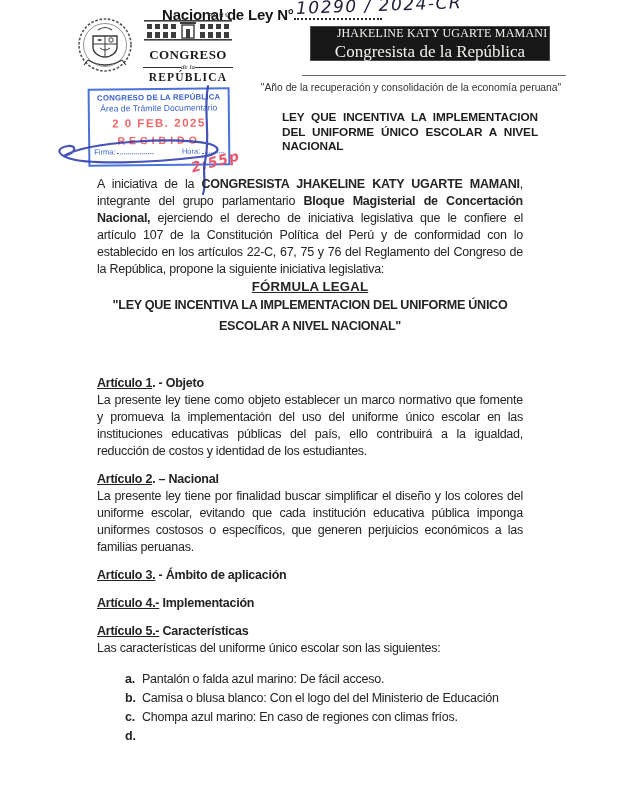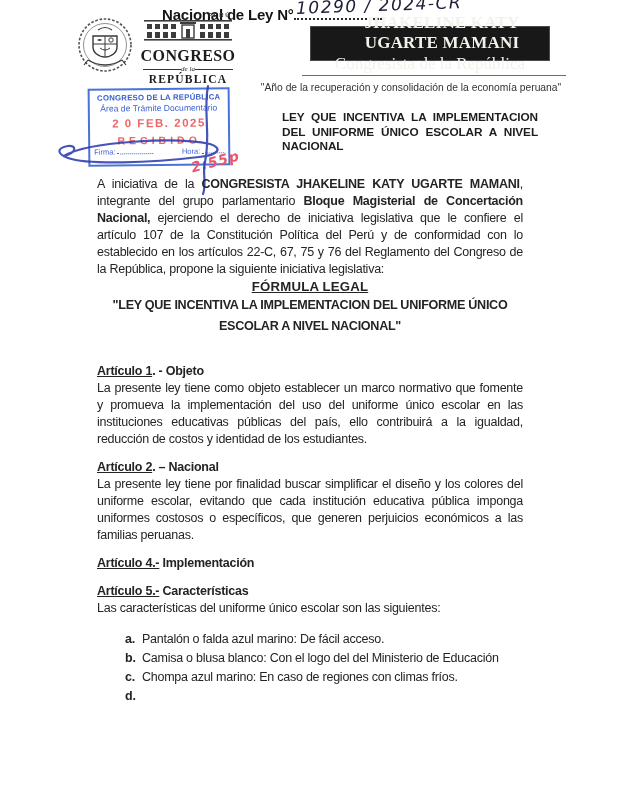--- a/index.html
+++ b/index.html
@@ -14,33 +14,33 @@
   .hand{
     font-family:"DejaVu Sans",sans-serif;font-style:italic;color:#20203a;
     font-size:17px;letter-spacing:1.5px;white-space:nowrap;
   }
   .p-number{position:absolute;left:2px;top:-9px;transform:rotate(-2deg);}
   
   .coat{position:absolute;left:76px;top:14px;}
   
   .clogo{position:absolute;left:139px;top:12px;width:98px;text-align:center;color:#222;}
   .clogo-top{font-size:6px;letter-spacing:1.5px;text-align:right;padding-right:6px;color:#333;font-weight:bold;}
-  .clogo-congreso{font-family:"Liberation Serif",serif;font-size:16px;font-weight:bold;letter-spacing:0.4px;color:#1c1c1c;margin-top:1px;}
+  .clogo-congreso{font-family:"Liberation Serif",serif;font-size:13px;font-weight:bold;letter-spacing:0.4px;color:#1c1c1c;margin-top:1px;}
   .clogo-dela{display:flex;align-items:center;gap:0;margin:0 4px;}
   .clogo-dela .rule{flex:1;border-top:1.2px solid #333;height:0;}
   .clogo-dela .dela-text{font-family:"Liberation Serif",serif;font-style:italic;font-size:7px;color:#222;}
   .clogo-republica{font-family:"Liberation Serif",serif;font-size:11.5px;font-weight:bold;letter-spacing:1.2px;color:#1c1c1c;}
   
   .plate{
     position:absolute;left:311px;top:27px;width:238px;height:33px;background:#181818;
     color:#f2f2ec;text-align:center;font-family:"Liberation Serif",serif;
     display:flex;flex-direction:column;justify-content:center;gap:1px;
     box-shadow:0 0 0 1px #4a4a4a;
   }
-  .plate-name{font-size:17px;font-weight:bold;letter-spacing:0.2px;padding-left:24px;}
+  .plate-name{font-size:12px;font-weight:normal;letter-spacing:0.2px;padding-left:24px;}
   .plate-role{font-size:17px;}
   .plate-line{position:absolute;left:302px;top:75px;width:264px;border-top:1.5px solid #6b6b6b;}
   
   .quote{position:absolute;left:246px;top:82px;width:330px;text-align:center;font-size:10.3px;color:#333;}
   
   .stamp{
     position:absolute;left:88px;top:88px;width:138px;height:74px;
     border:2px solid #4a72d8;color:#3d63cc;text-align:center;transform:rotate(-0.6deg);
     background:rgba(255,255,255,0);
   }
@@ -169,31 +169,32 @@
   <div class="title-block">LEY QUE INCENTIVA LA IMPLEMENTACION DEL UNIFORME ÚNICO ESCOLAR A NIVEL NACIONAL</div>
 
   <div class="content">
 
     <p class="intro"><span>A iniciativa de la </span><b>CONGRESISTA JHAKELINE KATY UGARTE MAMANI</b><span>, integrante del grupo parlamentario </span><b>Bloque Magisterial de Concertación Nacional,</b><span> ejerciendo el derecho de iniciativa legislativa que le confiere el artículo 107 de la Constitución Política del Perú y de conformidad con lo establecido en los artículos 22-C, 67, 75 y 76 del Reglamento del Congreso de la República, propone la siguiente iniciativa legislativa:</span></p>
 
     <p class="formula"><span>FÓRMULA LEGAL</span></p>
 
     <p class="law-title">"LEY QUE INCENTIVA LA IMPLEMENTACION DEL UNIFORME ÚNICO ESCOLAR A NIVEL NACIONAL"</p>
 
-    <div class="article" style="margin-top:26px;">
+    <div class="article" style="margin-top:38px;">
       <div class="a-head"><span class="a-num">Artículo 1</span><span>. - Objeto</span></div>
       <p class="a-body">La presente ley tiene como objeto establecer un marco normativo que fomente y promueva la implementación del uso del uniforme único escolar en las instituciones educativas públicas del país, ello contribuirá a la igualdad, reducción de costos y identidad de los estudiantes.</p>
     </div>
 
     <div class="article">
       <div class="a-head"><span class="a-num">Artículo 2</span><span>. – Nacional</span></div>
       <p class="a-body">La presente ley tiene por finalidad buscar simplificar el diseño y los colores del uniforme escolar, evitando que cada institución educativa pública imponga uniformes costosos o específicos, que generen perjuicios económicos a las familias peruanas.</p>
     </div>
 
     <div class="article">
+      <div class="a-head"><span class="a-num">Artículo 3.</span><span> - Ámbito de aplicación</span></div>
     </div>
 
     <div class="article">
       <div class="a-head"><span class="a-num">Artículo 4.-</span><span> Implementación</span></div>
     </div>
 
     <div class="article">
       <div class="a-head"><span class="a-num">Artículo 5.-</span><span> Características</span></div>
       <p class="a-body">Las características del uniforme único escolar son las siguientes:</p>
     </div>

